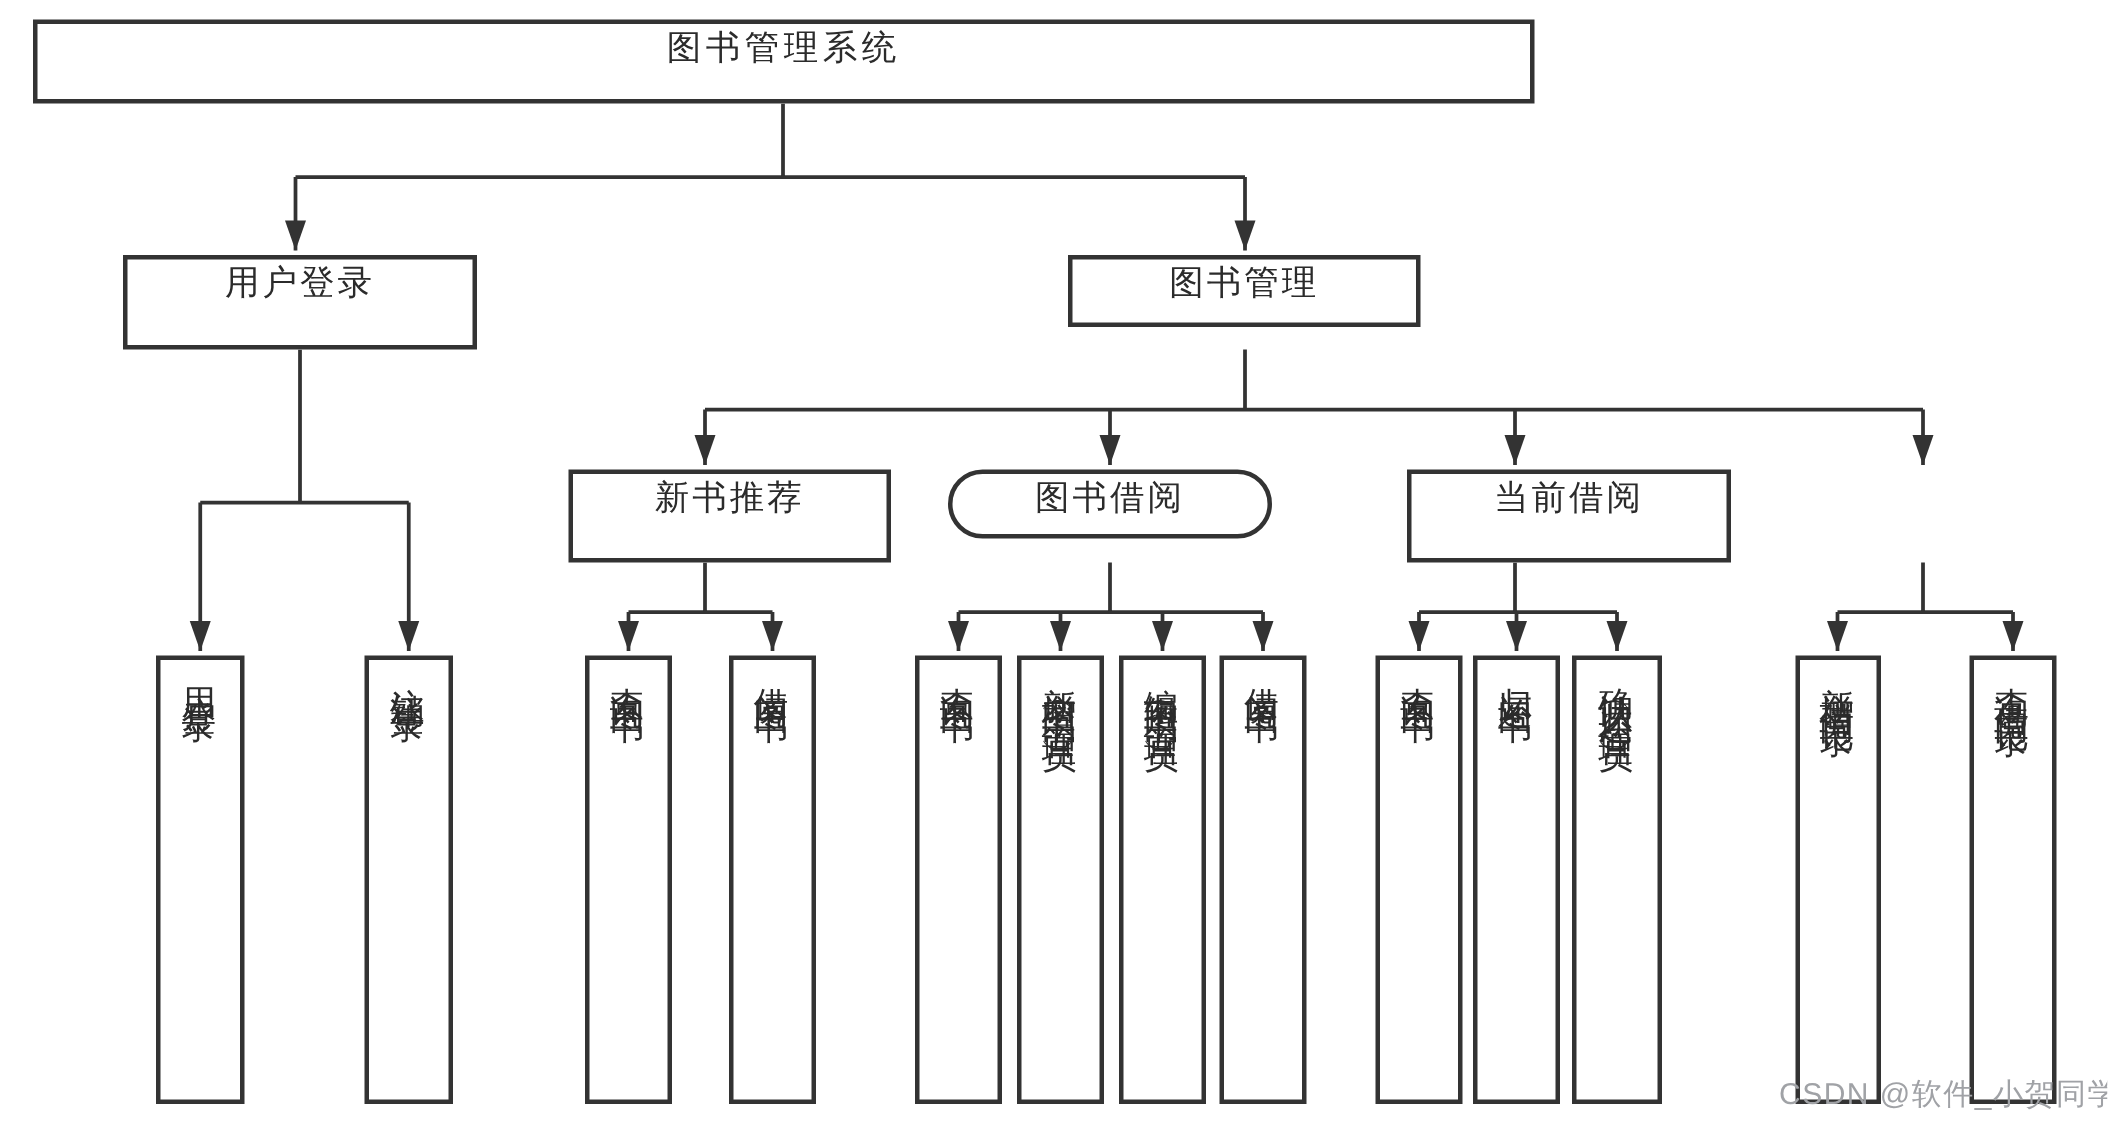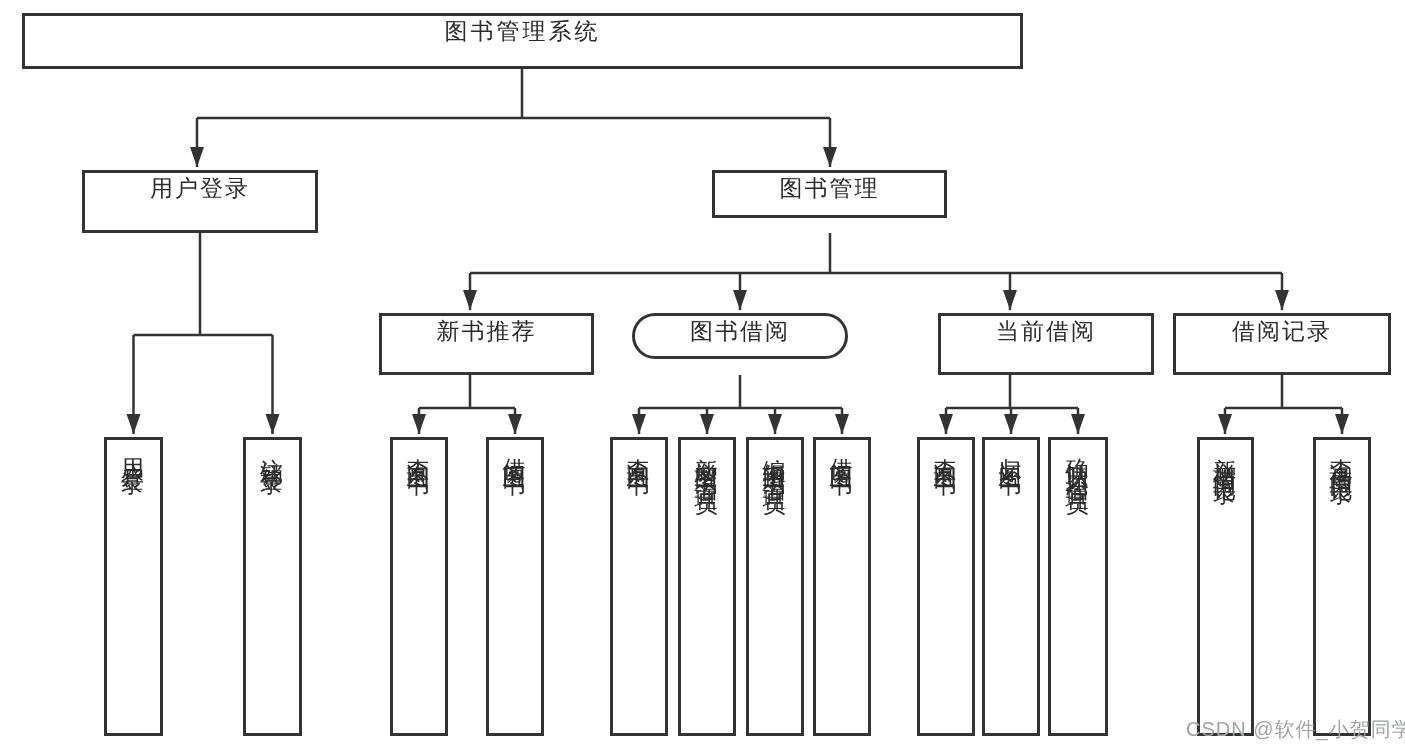--- a/index.html
+++ b/index.html
@@ -139,23 +139,20 @@
 
   <div class="node n-newrec">
     <span class="h-label">新书推荐</span>
   </div>
   <div class="node n-borrow">
     <span class="h-label">图书借阅</span>
   </div>
   <div class="node n-cur">
     <span class="h-label">当前借阅</span>
   </div>
-  <div class="node n-rec">
-    <span class="h-label">借阅记录</span>
-  </div>
 
   <div class="node leaf lf-1">
     <span class="v-label">用户登录</span>
   </div>
   <div class="node leaf lf-2">
     <span class="v-label">注销登录</span>
   </div>
 
   <div class="node leaf lf-3">
     <span class="v-label">查询图书</span>

